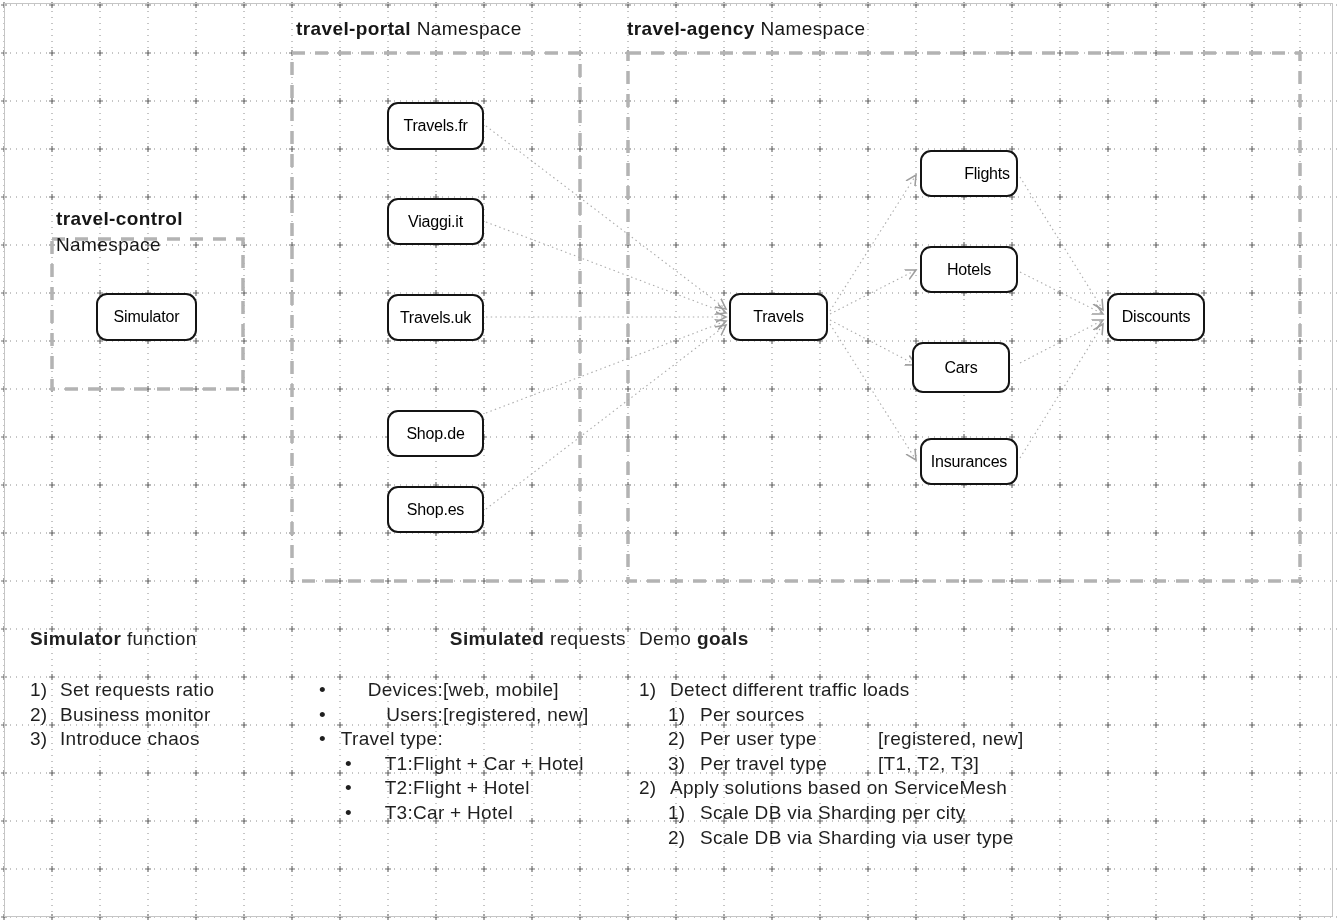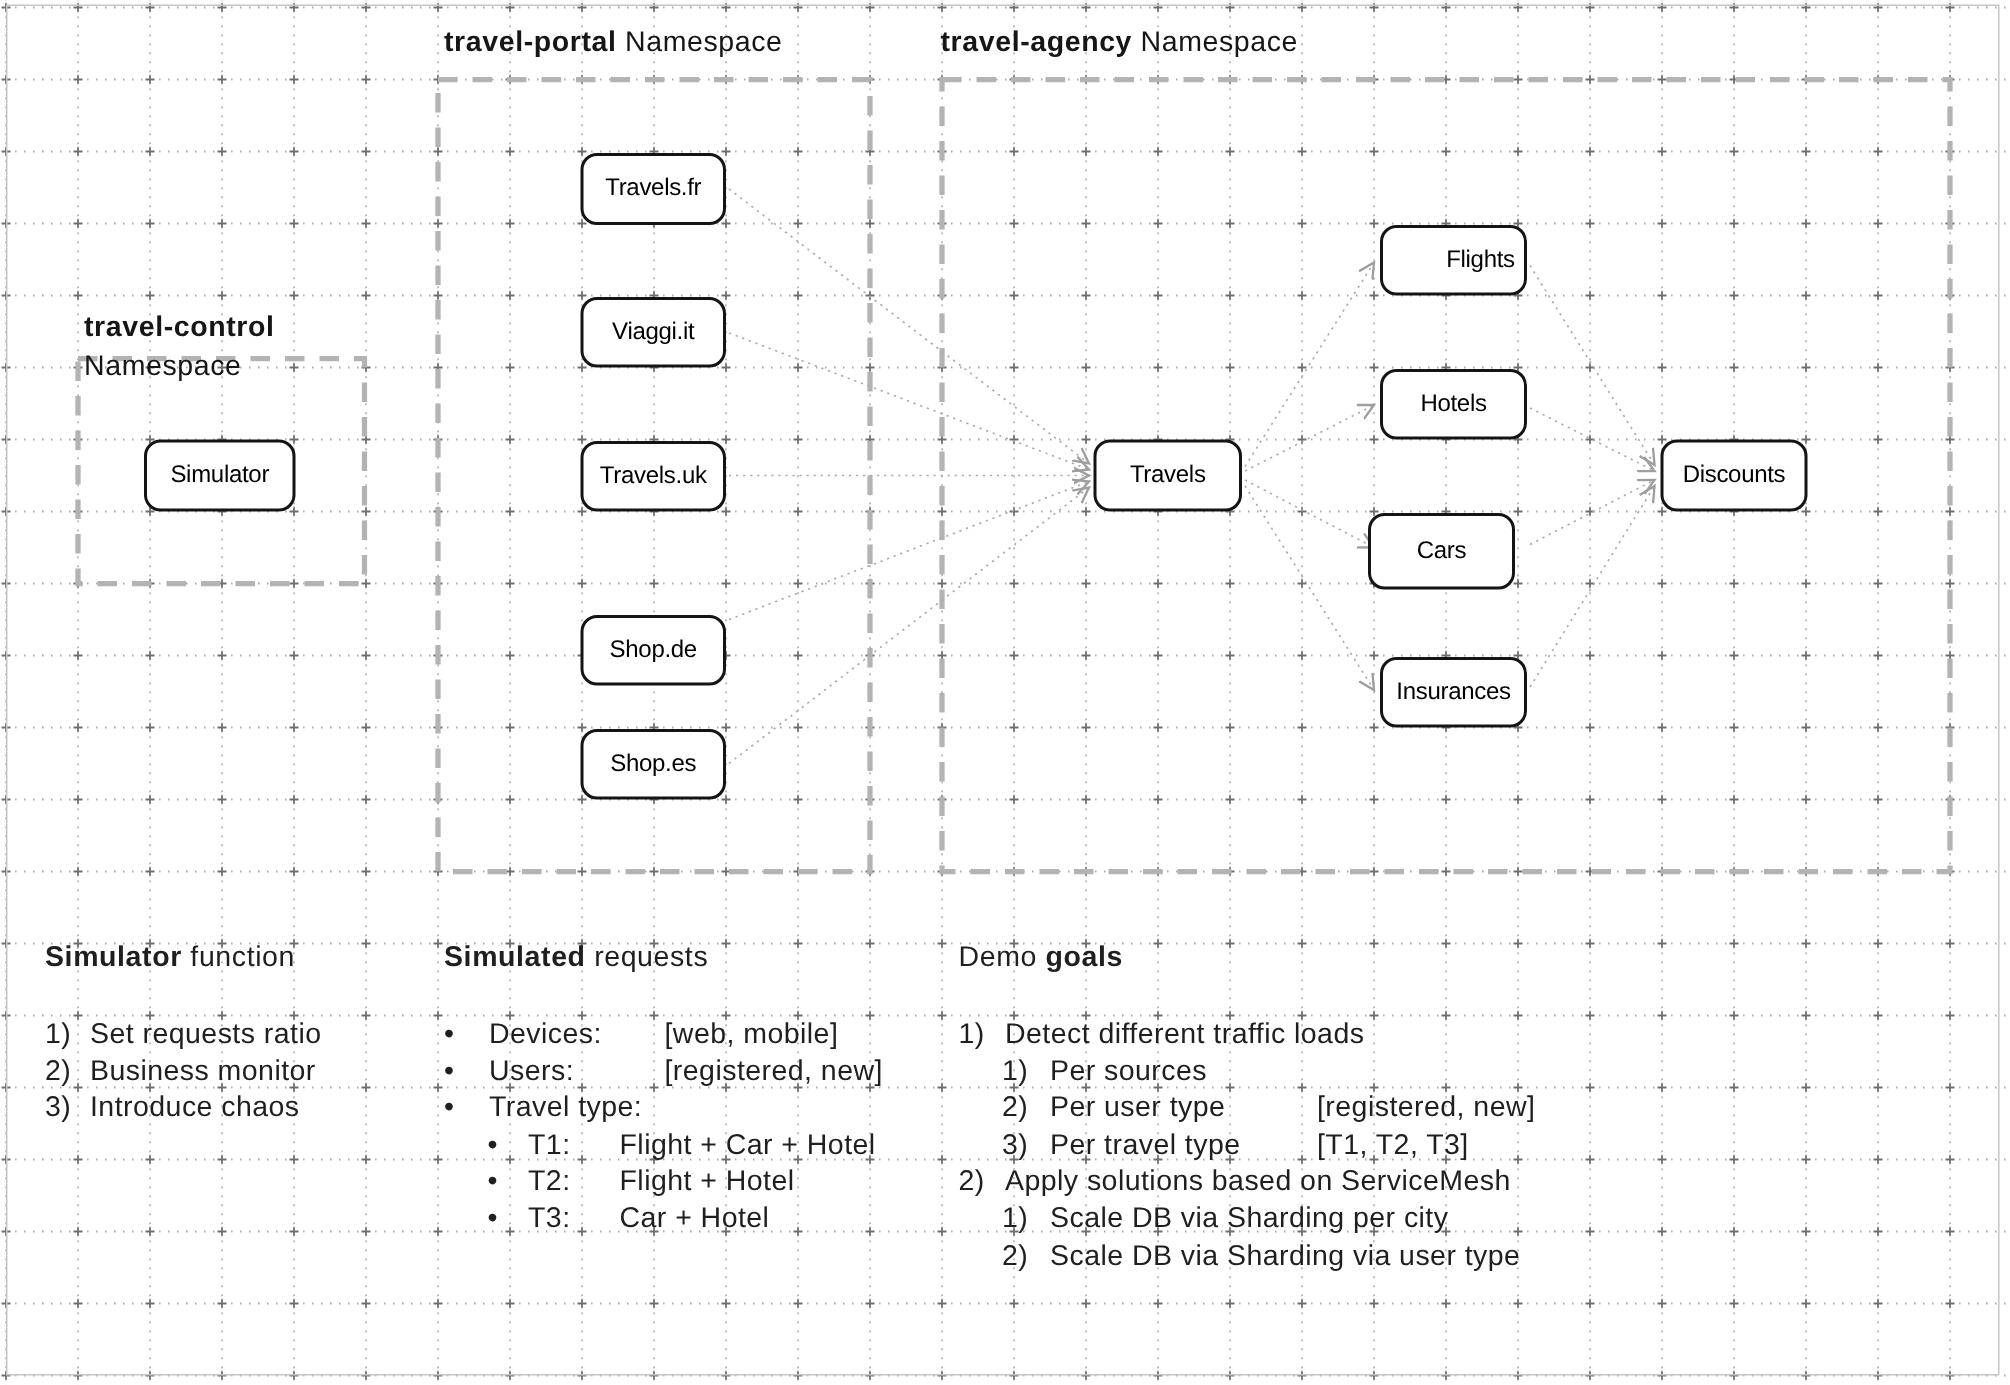--- a/index.html
+++ b/index.html
@@ -130,21 +130,21 @@
         <span class="num sf-num">2)</span>
           <span>Business monitor</span>
       </div>
       <div class="row">
         <span class="num sf-num">3)</span>
           <span>Introduce chaos</span>
       </div>
     </div>
   </div>
 
-  <div class="section" style="left:296px; top:628px; width:330px; height:210px;">
+  <div class="section" style="left:296px; top:628px; width:330px; height:210px;text-align:right;">
     <div class="sec-title">
       <b>Simulated</b><span> requests</span>
     </div>
     <div class="list" style="left:0; top:50px;">
       <div class="row">
         <span class="sr-bullet">•</span>
           <span class="lbl sr-lbl">Devices:</span>
           <span class="val">[web, mobile]</span>
       </div>
       <div class="row">

